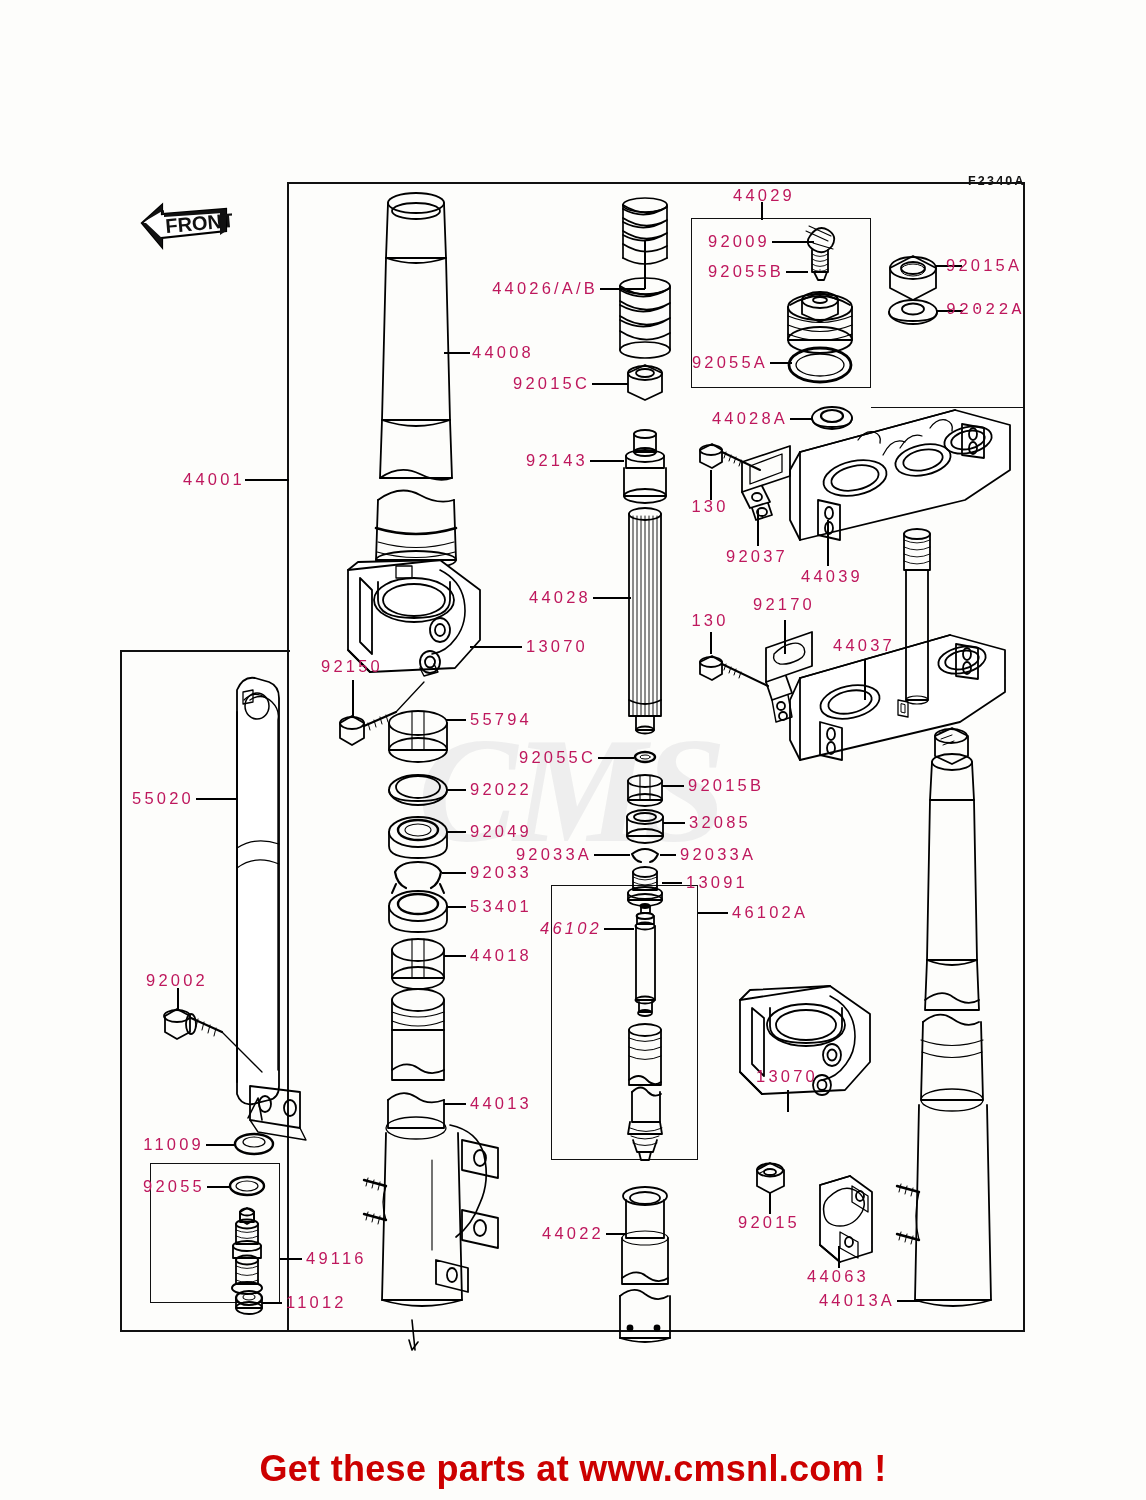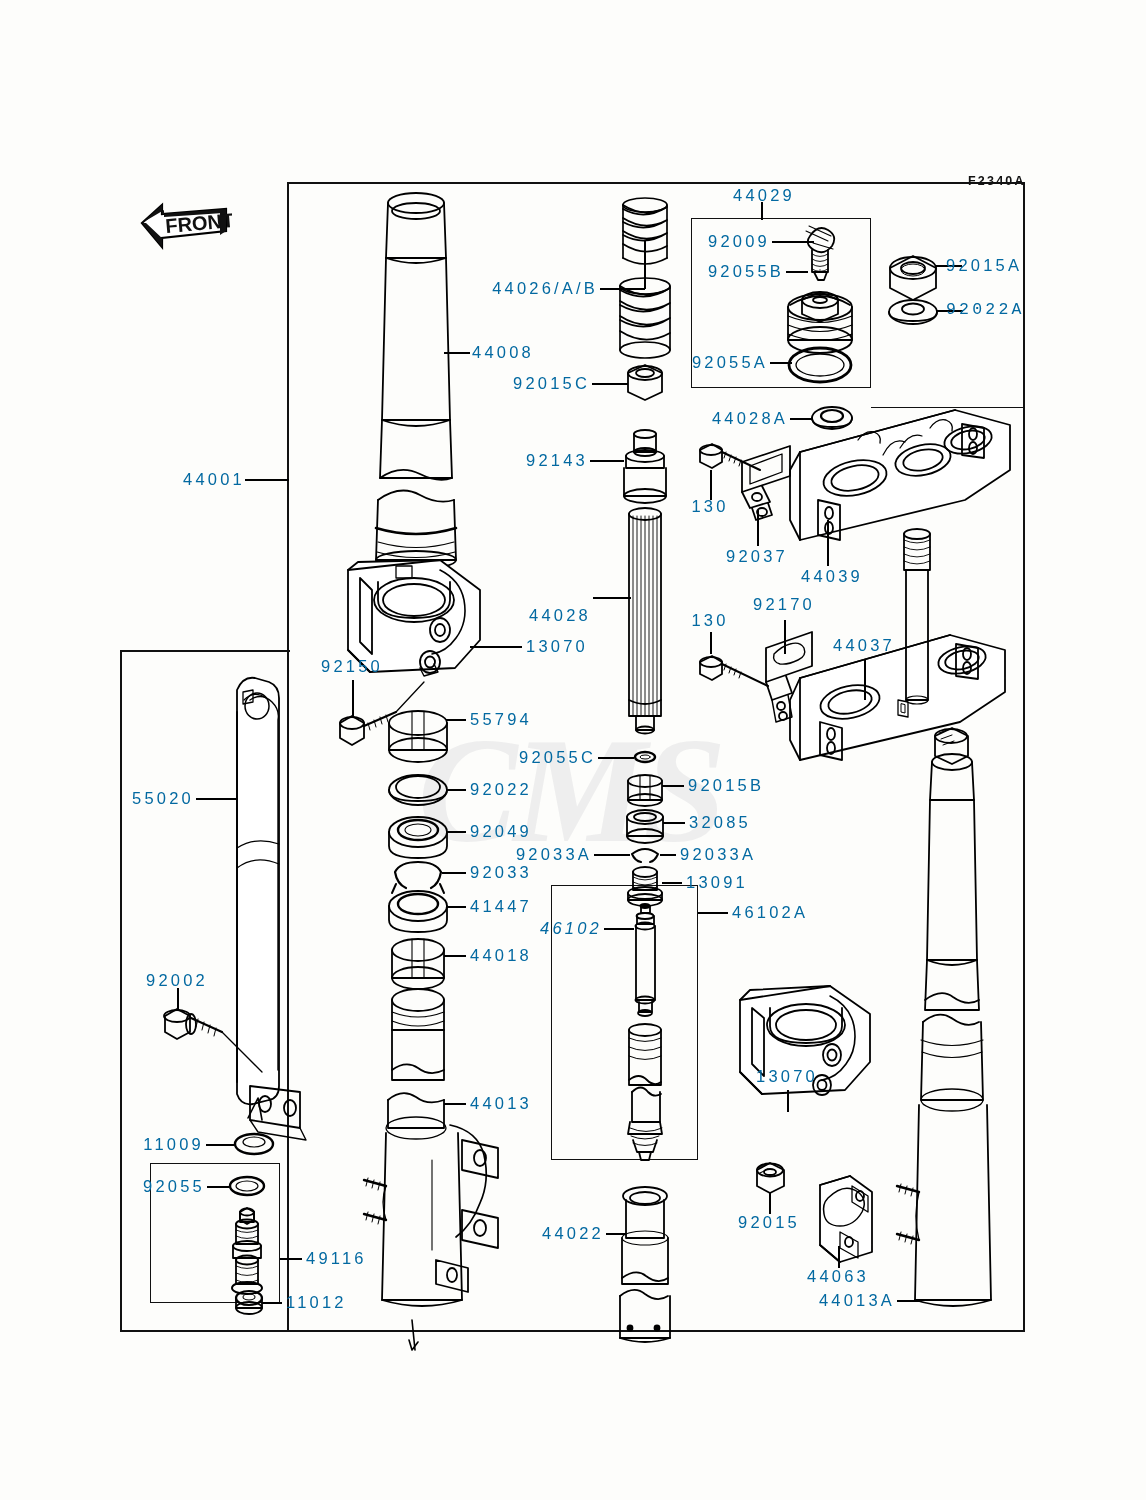--- a/index.html
+++ b/index.html
@@ -29,21 +29,21 @@
     position:absolute;left:0;top:1448px;width:1146px;
     text-align:center;
     font-size:36px;font-weight:bold;color:#cc0000;
     font-family:"Liberation Sans",sans-serif;
     letter-spacing:.3px;
   }
 
   
   .lbl{
     position:absolute;
-    font-size:16.5px;color:#0369a1;
+    font-size:16.5px;color:#be185d;
     letter-spacing:3.2px;
     font-family:"Liberation Sans",sans-serif;
     white-space:nowrap;
     line-height:1;
   }
   .lbl.r{transform:translateX(-100%);}
   .lbl.c{transform:translateX(-50%);}
 
   
   .ld{position:absolute;background:#000;}
@@ -592,41 +592,41 @@
   <div class="ld v" style="left:787px;top:1090px;height:22px;"></div>
   <div class="ld v" style="left:769px;top:1192px;height:22px;"></div>
   <div class="ld v" style="left:838px;top:1246px;height:22px;"></div>
   <div class="ld h" style="left:897px;top:1300px;width:24px;"></div>
 
   <div class="lbl r" style="left:245px;top:471px;">44001</div>
   <div class="lbl" style="left:472px;top:344px;">44008</div>
   <div class="lbl r" style="left:598px;top:280px;">44026/A/B</div>
   <div class="lbl r" style="left:590px;top:375px;">92015C</div>
   <div class="lbl r" style="left:588px;top:452px;">92143</div>
-  <div class="lbl r" style="left:591px;top:607px;">44028</div>
+  <div class="lbl r" style="left:591px;top:589px;">44028</div>
   <div class="lbl c" style="left:764px;top:187px;">44029</div>
   <div class="lbl r" style="left:770px;top:233px;">92009</div>
   <div class="lbl r" style="left:784px;top:263px;">92055B</div>
   <div class="lbl r" style="left:768px;top:354px;">92055A</div>
   <div class="lbl" style="left:946px;top:257px;">92015A</div>
   <div class="lbl" style="left:946px;top:302px;font-family:Liberation Mono, monospace;">92022A</div>
   <div class="lbl r" style="left:788px;top:410px;">44028A</div>
   <div class="lbl c" style="left:710px;top:498px;">130</div>
   <div class="lbl c" style="left:757px;top:548px;">92037</div>
   <div class="lbl c" style="left:832px;top:568px;">44039</div>
   <div class="lbl c" style="left:710px;top:612px;">130</div>
   <div class="lbl c" style="left:784px;top:596px;">92170</div>
   <div class="lbl c" style="left:864px;top:637px;">44037</div>
   <div class="lbl" style="left:526px;top:638px;">13070</div>
   <div class="lbl c" style="left:352px;top:658px;text-align:center;">92150</div>
   <div class="lbl" style="left:470px;top:711px;">55794</div>
   <div class="lbl" style="left:470px;top:781px;">92022</div>
   <div class="lbl" style="left:470px;top:823px;">92049</div>
   <div class="lbl" style="left:470px;top:864px;">92033</div>
-  <div class="lbl" style="left:470px;top:898px;">41447</div>
+  <div class="lbl" style="left:470px;top:898px;">53401</div>
   <div class="lbl" style="left:470px;top:947px;">44018</div>
   <div class="lbl r" style="left:596px;top:749px;">92055C</div>
   <div class="lbl" style="left:688px;top:777px;">92015B</div>
   <div class="lbl" style="left:689px;top:814px;">32085</div>
   <div class="lbl r" style="left:592px;top:846px;">92033A</div>
   <div class="lbl" style="left:680px;top:846px;">92033A</div>
   <div class="lbl" style="left:686px;top:874px;">13091</div>
   <div class="lbl r" style="left:602px;top:920px;font-style:italic;">46102</div>
   <div class="lbl" style="left:732px;top:904px;">46102A</div>
   <div class="lbl r" style="left:194px;top:790px;">55020</div>
@@ -635,14 +635,15 @@
   <div class="lbl r" style="left:205px;top:1178px;">92055</div>
   <div class="lbl" style="left:306px;top:1250px;">49116</div>
   <div class="lbl" style="left:286px;top:1294px;text-align:right;">11012</div>
   <div class="lbl" style="left:470px;top:1095px;">44013</div>
   <div class="lbl r" style="left:604px;top:1225px;">44022</div>
   <div class="lbl c" style="left:787px;top:1068px;">13070</div>
   <div class="lbl c" style="left:769px;top:1214px;">92015</div>
   <div class="lbl c" style="left:838px;top:1268px;">44063</div>
   <div class="lbl r" style="left:895px;top:1292px;">44013A</div>
 
+  <div class="banner">Get these parts at www.cmsnl.com !</div>
 
 </div>
 
 </body></html>

